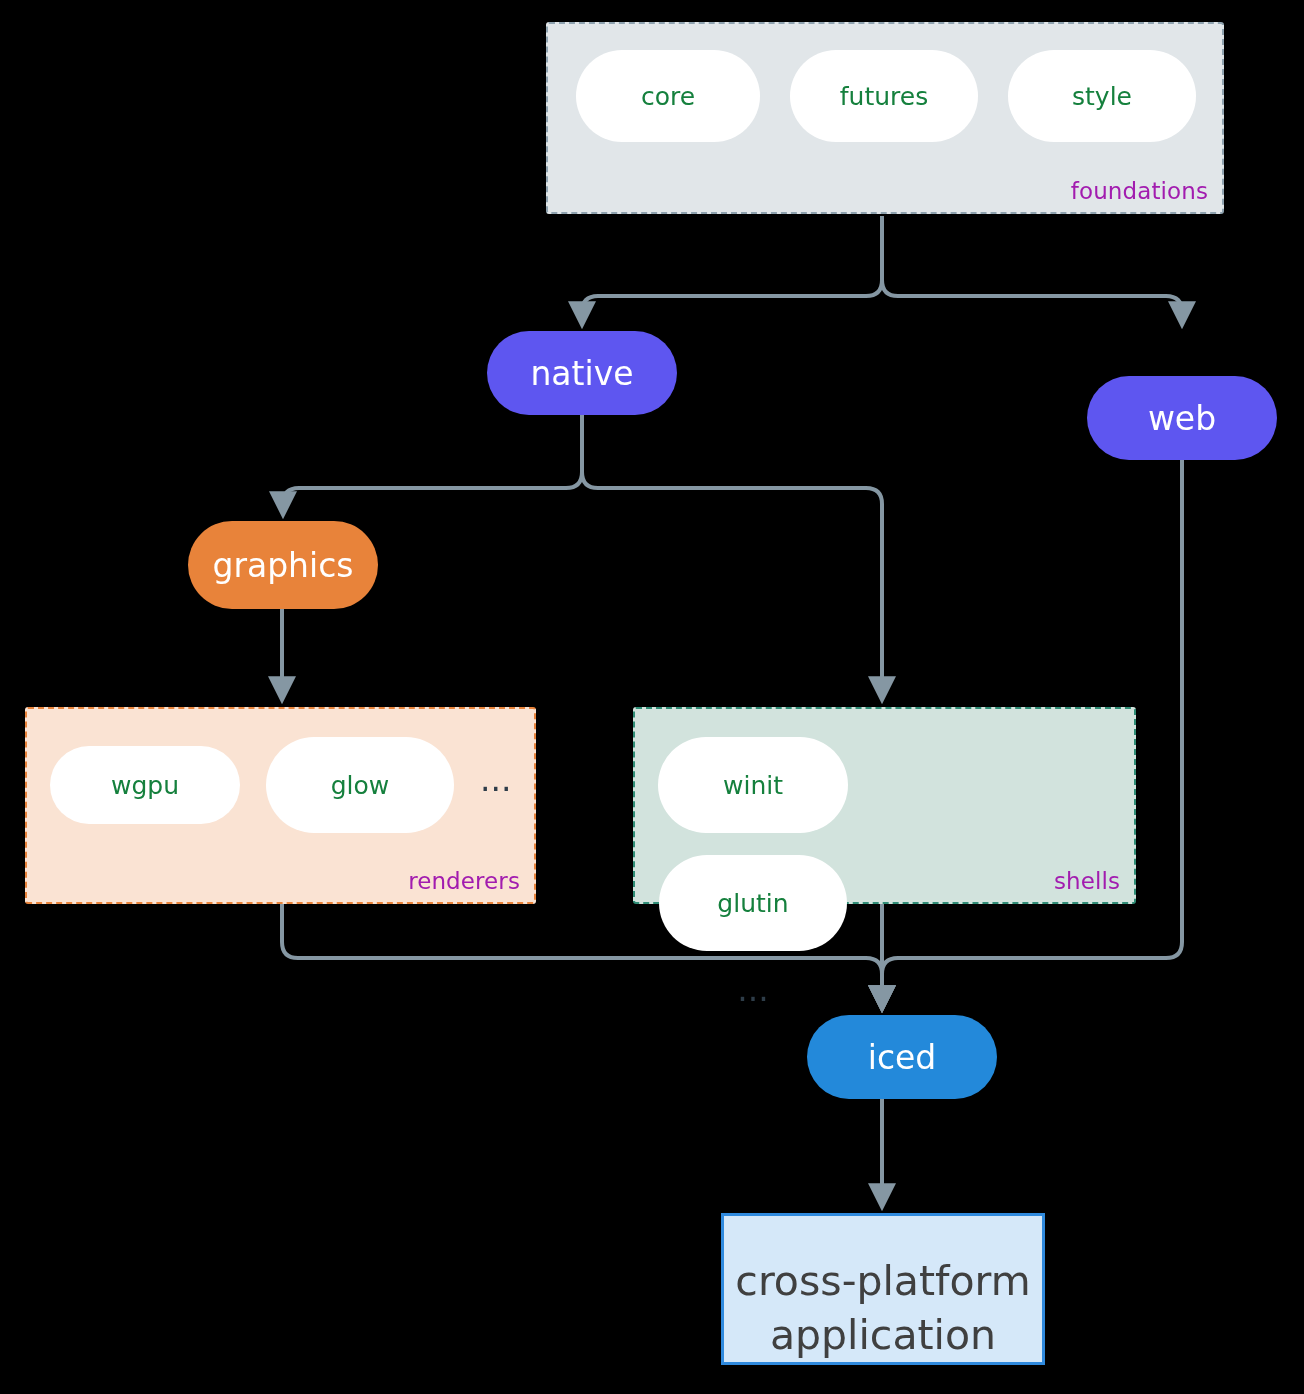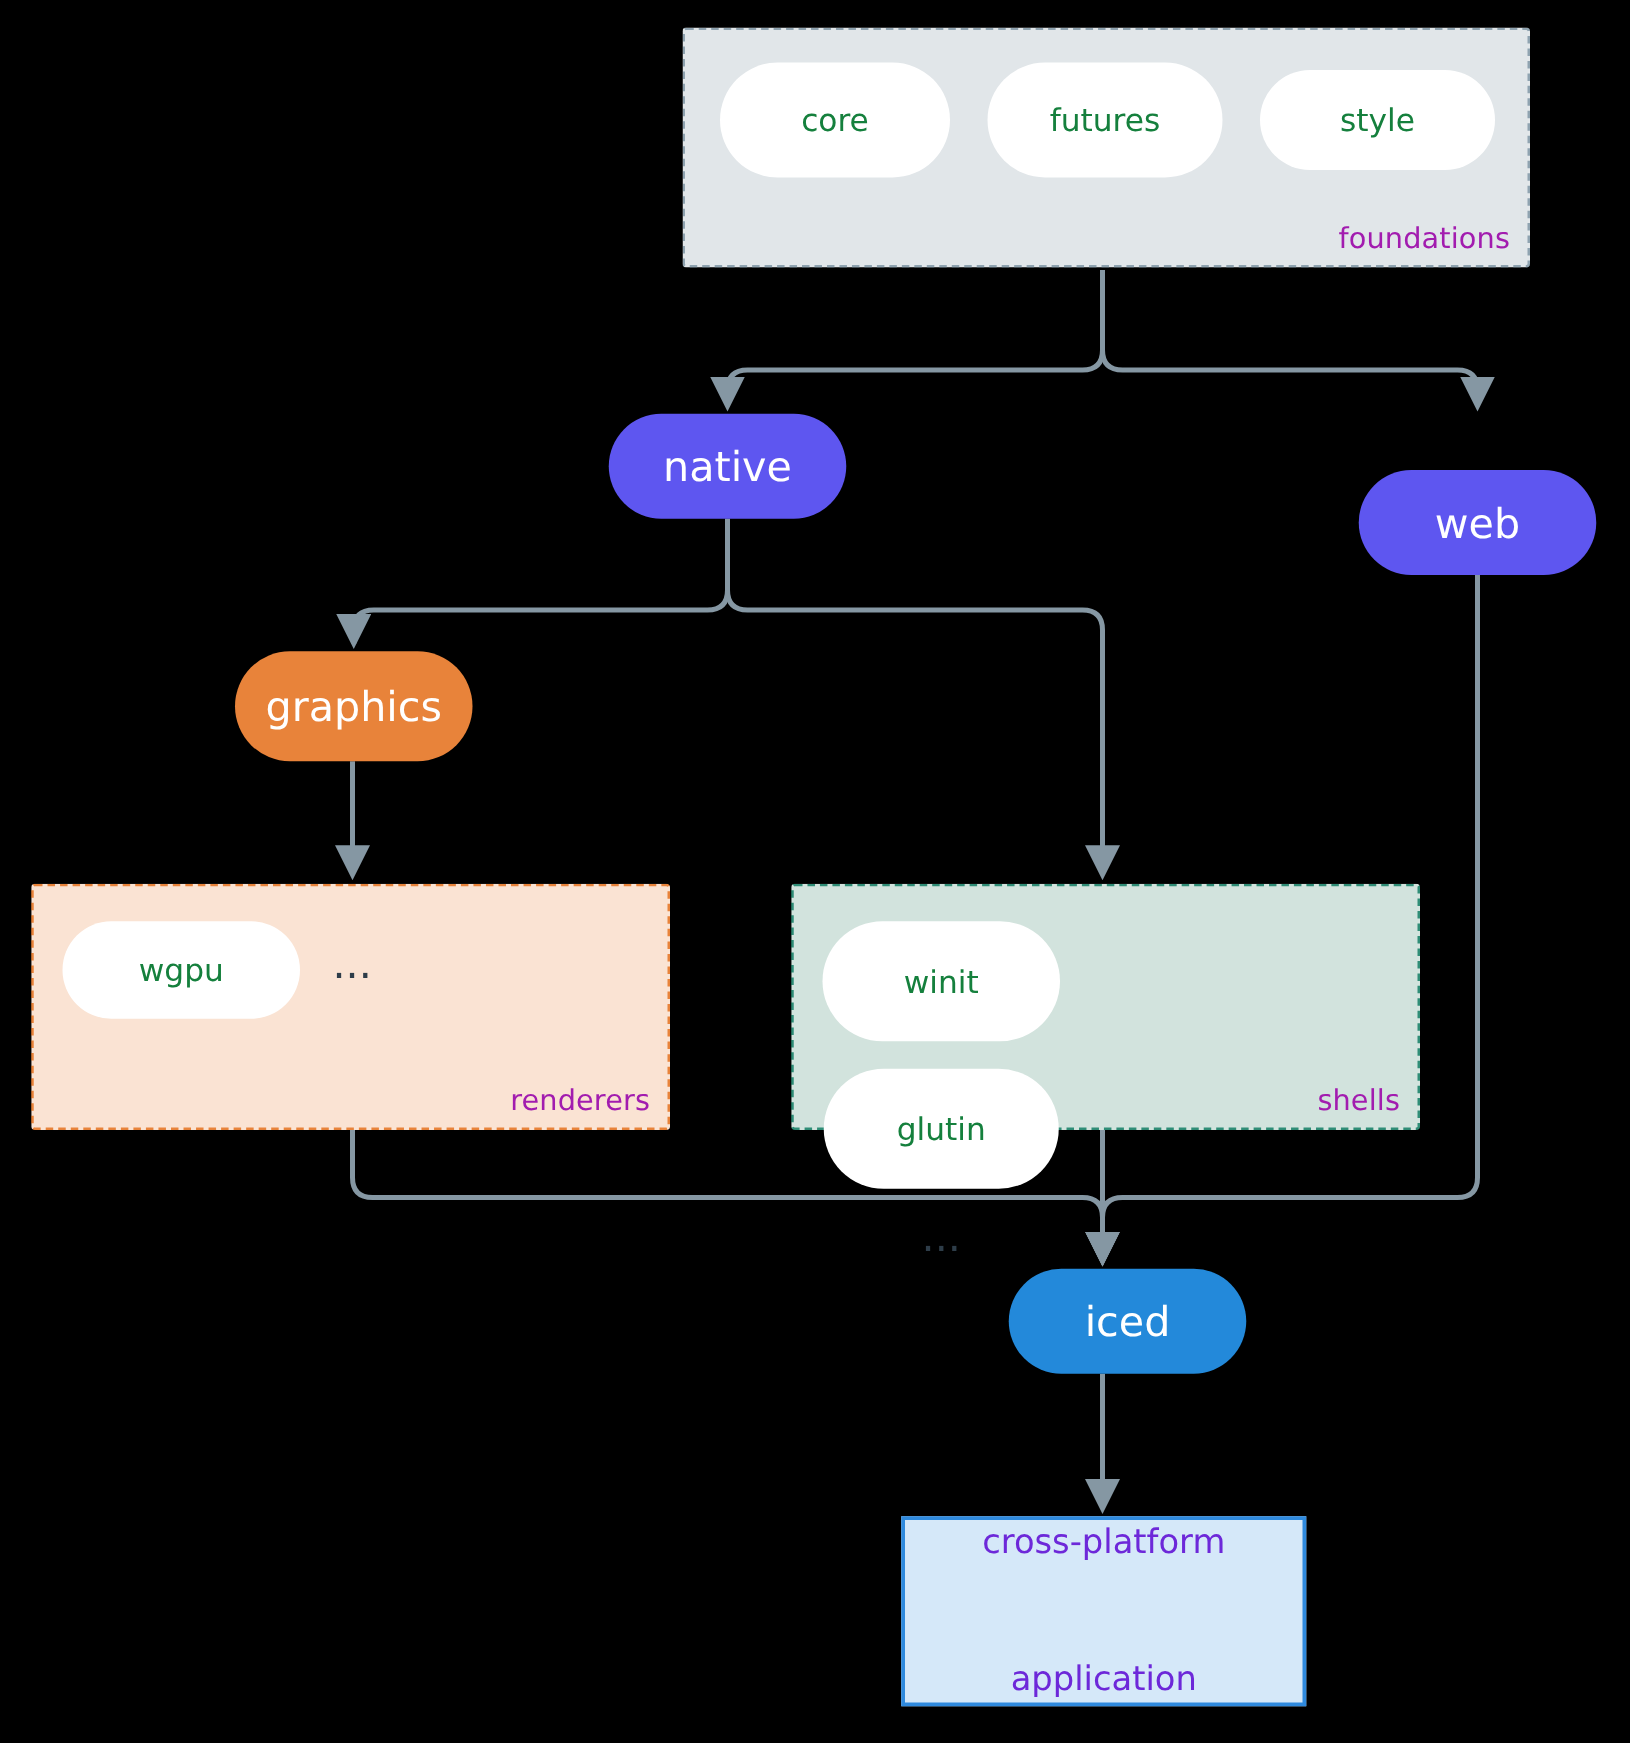--- a/index.html
+++ b/index.html
@@ -143,23 +143,23 @@
     left: 721px;
     top: 1213px;
     width: 324px;
     height: 152px;
     box-sizing: border-box;
     background: #d5e8f9;
     border: 3px solid #2f8ade;
     display: flex;
     flex-direction: column;
     align-items: center;
-    justify-content: space-between;
-    color: #6d28d9;
-    font-size: 27px;
+    justify-content: flex-end;
+    color: #404040;
+    font-size: 41px;
     line-height: 1.32;
     text-align: center;
   }
 </style>
 </head>
 <body>
 
 <div id="diagram">
 
   <svg id="edges" viewBox="0 0 1304 1394" width="1304" height="1394" xmlns="http://www.w3.org/2000/svg">
@@ -186,28 +186,29 @@
       <path d="M 1182 415 L 1182 942 Q 1182 958 1166 958 L 898 958 Q 882 958 882 974 L 882 1009" marker-end="url(#arrow)"></path>
 
       <path d="M 882 1099 L 882 1207" marker-end="url(#arrow)"></path>
     </g>
   </svg>
 
   <div id="cluster-foundations" class="cluster">
     <div class="cluster-nodes" style="left:28px; top:26px; gap:30px;">
       <div class="pill-white" style="width:184px;height:92px;">core</div>
       <div class="pill-white" style="width:188px;height:92px;">futures</div>
-      <div class="pill-white" style="width:188px;height:80px;">style</div>
+      <div class="pill-white" style="width:188px;height:92px;">style</div>
     </div>
     <div class="cluster-label">foundations</div>
   </div>
 
   <div id="cluster-renderers" class="cluster">
     <div class="cluster-nodes" style="left:23px; top:28px; gap:26px;">
       <div class="pill-white" style="width:190px;height:78px;">wgpu</div>
+      <div class="pill-white" style="width:188px;height:96px;">glow</div>
       <div class="ellipsis">...</div>
     </div>
     <div class="cluster-label">renderers</div>
   </div>
 
   <div id="cluster-shells" class="cluster">
     <div class="cluster-nodes" style="left:23px; top:28px; gap:22px;flex-direction:column;">
       <div class="pill-white" style="width:190px;height:96px;">winit</div>
       <div class="pill-white" style="width:188px;height:96px;">glutin</div>
       <div class="ellipsis">...</div>

